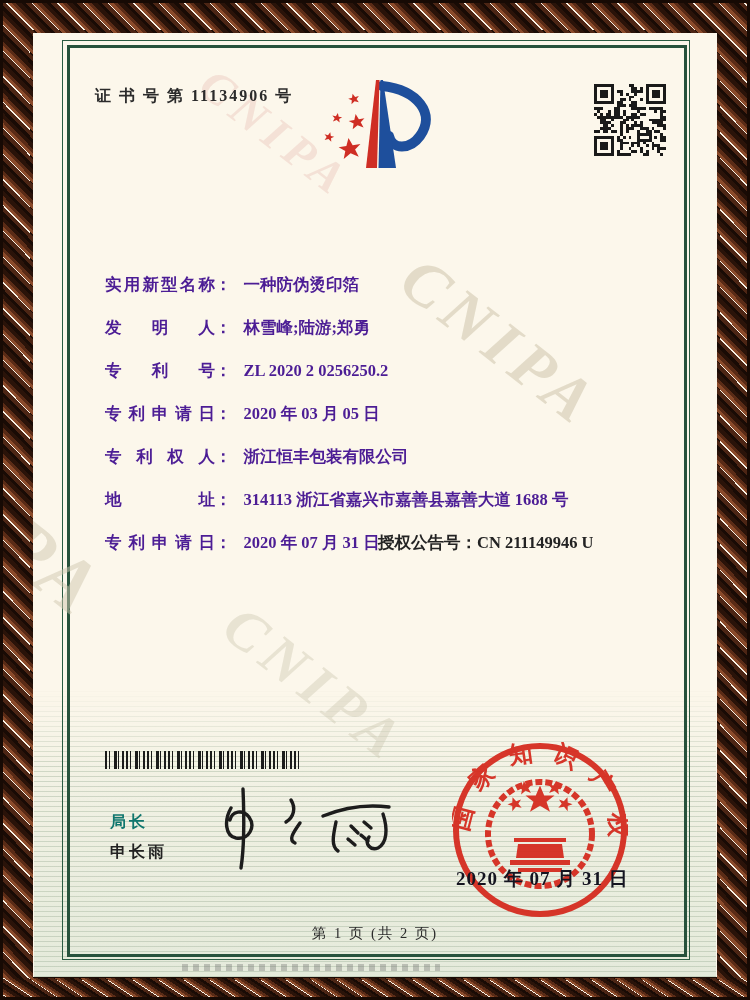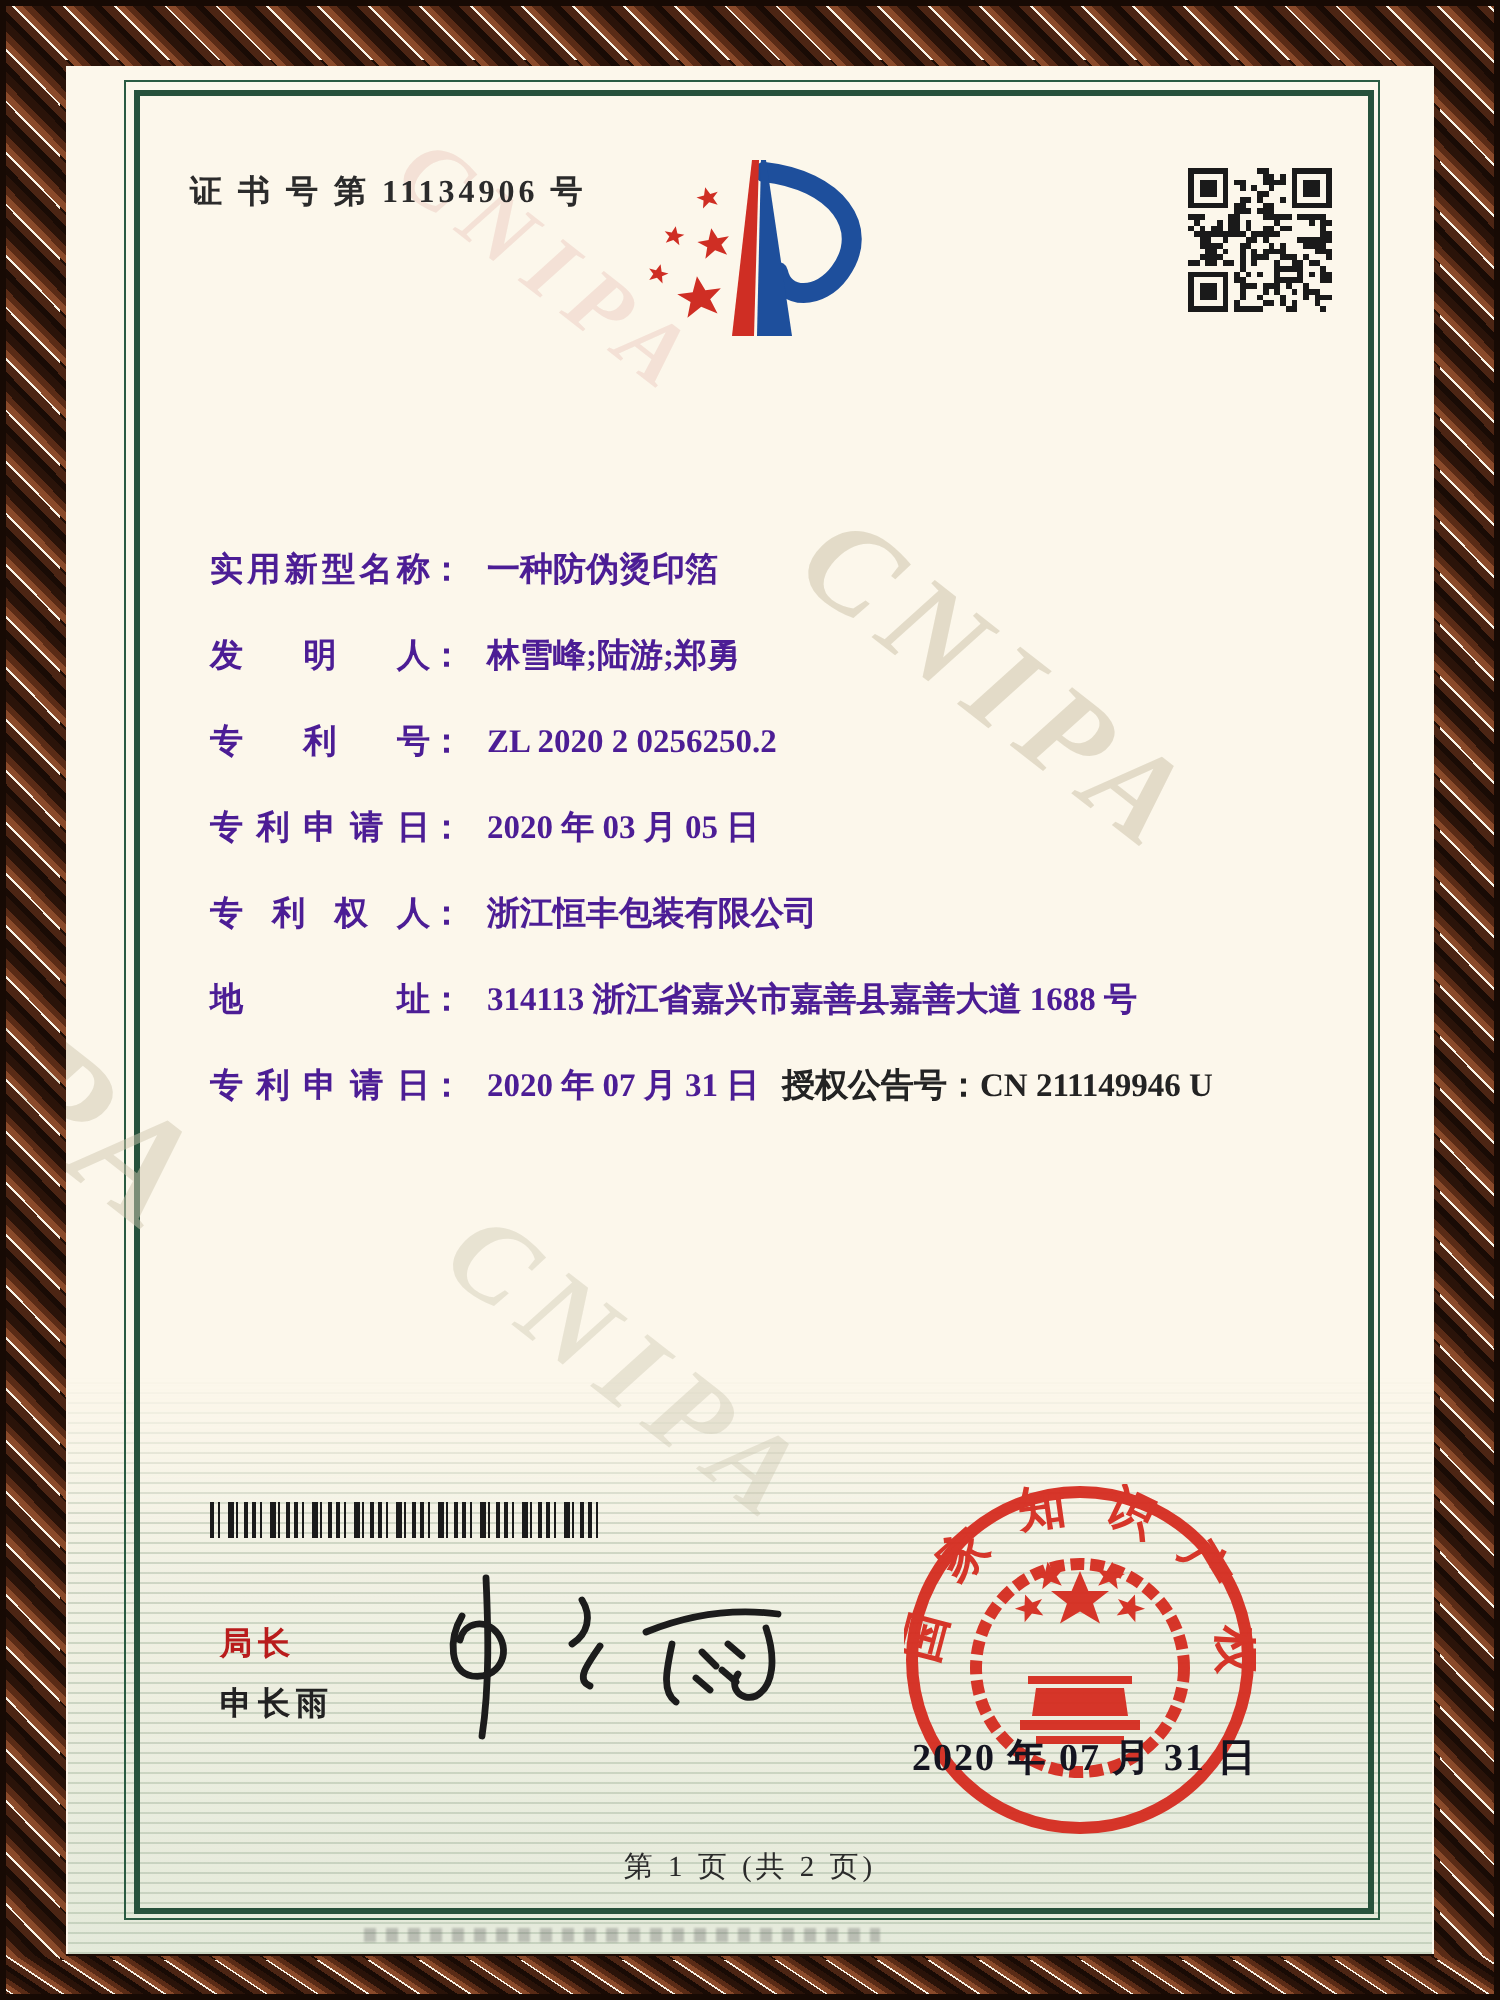--- a/index.html
+++ b/index.html
@@ -37,21 +37,21 @@
   .rows{position:absolute;left:105px;top:274px;z-index:3;width:560px;}
   .row{position:absolute;left:0;height:24px;font-size:16.5px;color:#4c1d95;font-weight:600;white-space:nowrap;}
   .row .lab{display:inline-block;width:110px;text-align:justify;text-align-last:justify;}
   .row .val{margin-left:12px;}
   .row2{position:absolute;height:24px;font-size:16.5px;color:#232323;font-weight:600;white-space:nowrap;}
   .body-text{position:absolute;left:98px;top:571px;width:558px;z-index:3;font-size:15.5px;line-height:1.72;
              color:#33302c;letter-spacing:.4px;}
   .body-text p{margin:0;text-indent:2em;}
   .barcode{position:absolute;left:105px;top:751px;width:197px;height:18px;z-index:3;
     background:repeating-linear-gradient(90deg,#1b1b1b 0 2px,transparent 2px 4px,#1b1b1b 4px 5px,transparent 5px 9px,#1b1b1b 9px 12px,transparent 12px 13px,#1b1b1b 13px 14px,transparent 14px 17px,#1b1b1b 17px 19px,transparent 19px 21px);}
-  .issuer-title{position:absolute;left:110px;top:812px;z-index:3;font-size:16px;color:#b91c1c;letter-spacing:3px;font-weight:600;}
+  .issuer-title{position:absolute;left:110px;top:812px;z-index:3;font-size:16px;color:#0f766e;letter-spacing:3px;font-weight:600;}
   .issuer-name{position:absolute;left:110px;top:842px;z-index:3;font-size:16px;color:#222;letter-spacing:3px;font-weight:600;font-family:Liberation Mono, monospace;}
   .signature{position:absolute;left:203px;top:784px;z-index:3;}
   .seal{position:absolute;left:452px;top:742px;z-index:4;}
   .seal-date{position:absolute;left:456px;top:866px;width:168px;z-index:5;text-align:center;
              font-size:19px;font-weight:700;color:#141420;letter-spacing:1px;white-space:nowrap;}
   .footer{position:absolute;left:0;right:0;top:924px;z-index:3;text-align:center;font-size:14.5px;color:#2b2b2b;letter-spacing:2px;}
   .cutoff{position:absolute;left:182px;top:964px;width:258px;height:7px;z-index:3;opacity:.45;
     background:repeating-linear-gradient(90deg,rgba(95,95,95,.7) 0 6px,transparent 6px 11px);filter:blur(.5px);}
 </style>
 </head>
@@ -310,21 +310,21 @@
 
 
   <div class="rows">
     <div class="row" style="top:0"><span class="lab">实用新型名称</span><span>：</span><span class="val">一种防伪烫印箔</span></div>
     <div class="row" style="top:43px"><span class="lab">发明人</span><span>：</span><span class="val">林雪峰;陆游;郑勇</span></div>
     <div class="row" style="top:86px"><span class="lab">专利号</span><span>：</span><span class="val">ZL 2020 2 0256250.2</span></div>
     <div class="row" style="top:129px"><span class="lab">专利申请日</span><span>：</span><span class="val">2020 年 03 月 05 日</span></div>
     <div class="row" style="top:172px"><span class="lab">专利权人</span><span>：</span><span class="val">浙江恒丰包装有限公司</span></div>
     <div class="row" style="top:215px"><span class="lab">地址</span><span>：</span><span class="val">314113 浙江省嘉兴市嘉善县嘉善大道 1688 号</span></div>
     <div class="row" style="top:258px"><span class="lab">专利申请日</span><span>：</span><span class="val">2020 年 07 月 31 日</span></div>
-    <div class="row2" style="top:258px;left:286px"><span>授权公告号</span><span>：</span><span class="val">CN 211149946 U</span></div>
+    <div class="row2" style="top:258px;left:273px"><span>授权公告号</span><span>：</span><span class="val">CN 211149946 U</span></div>
   </div>
 
   <div class="body-text">
   </div>
 
   <div class="barcode"></div>
 
   <div class="issuer-title">局长</div>
   <div class="issuer-name">申长雨</div>
   <svg class="signature" width="208" height="90" viewBox="0 0 208 90">

